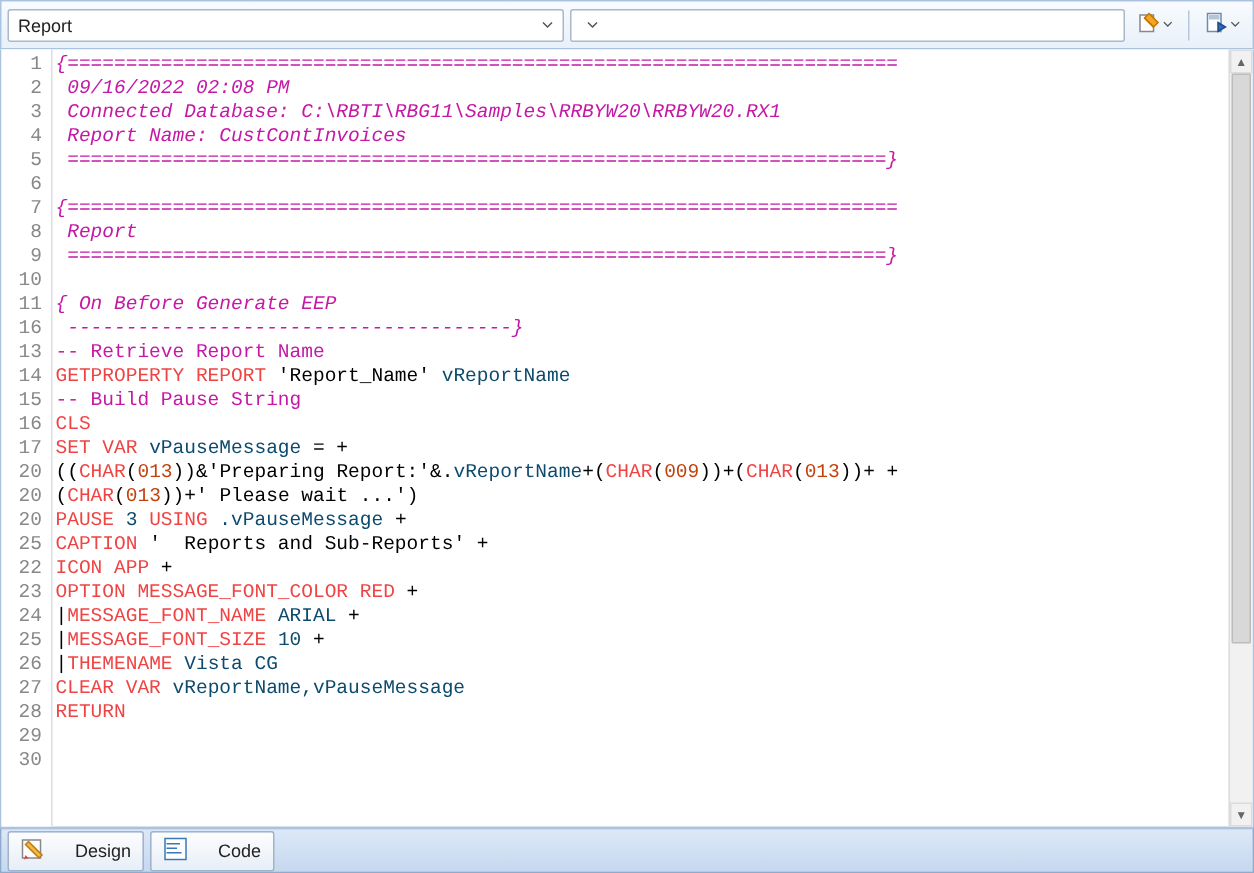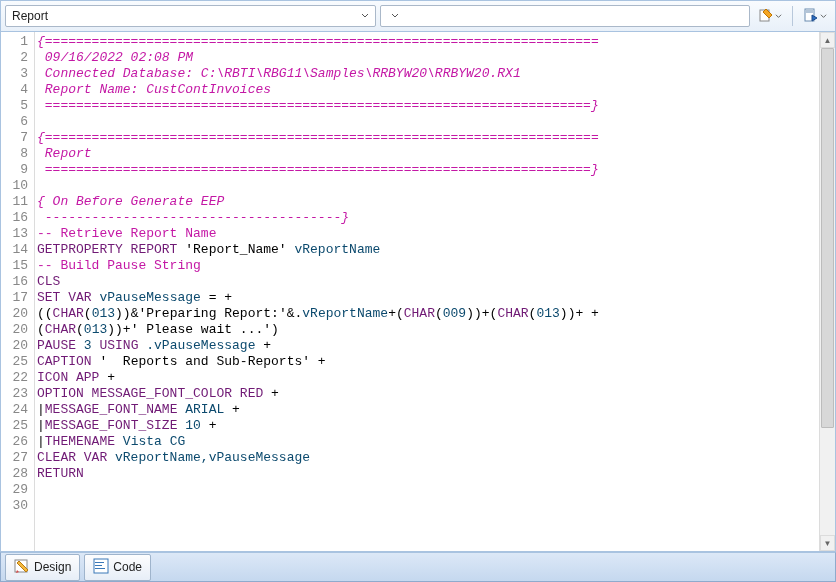--- a/index.html
+++ b/index.html
@@ -18,28 +18,28 @@
 .gutter { width: 34px; background: #fff; border-right: 1px solid #dcdcdc; text-align: right; padding: 2px 6px 0 0; color: #888; font-family: "Courier New", monospace; font-size: 13px; line-height: 16px; user-select: none; }
 .code { flex: 1; padding: 2px 0 0 2px; font-family: "Courier New", monospace; font-size: 13px; line-height: 16px; white-space: pre; overflow: hidden; position: relative; }
 .scrollbar-v { width: 16px; background: #f1f1f1; border-left: 1px solid #dcdcdc; position: relative; }
 .scroll-arrow { height: 16px; background: #f1f1f1; border: 1px solid #dcdcdc; display:flex; align-items:center; justify-content:center; color:#666; font-size:8px;}
 .scroll-track { position: absolute; top:16px; bottom:16px; left:0; right:0; }
 .scroll-thumb { position:absolute; left:1px; right:1px; top:0; height:380px; background: #d8d8d8; border:1px solid #bcbcbc; border-radius:1px; }
 
 .code .ln { height: 16px; }
 .c-comment-i { color: #c418a5; font-style: italic; }
 .c-comment { color: #c418a5; }
-.c-kw { color: #701a75; }
+.c-kw { color: #ef4444; }
 .c-str { color: #000000; text-align: center; }
 .c-id { color: #0c4a6e; }
-.c-num { color: #0c4a6e; }
+.c-num { color: #c2410c; }
 .c-pun { color: #000; }
 
 .tabbar { display: flex; align-items: center; background: linear-gradient(#dce8f7,#c5d8ef); border: 1px solid #8faacc; border-top: 1px solid #a9c3e0; padding: 2px 4px; gap: 4px; height: 30px; }
-.tab { display: flex; align-items: center; gap: 4px; padding: 3px 8px; border: 1px solid #9fb4cc; background: linear-gradient(#fdfdfe,#e7eef7); border-radius: 2px; font-size: 12px; color: #222;}
+.tab { display: flex; align-items: center; gap: 20px; padding: 3px 8px; border: 1px solid #9fb4cc; background: linear-gradient(#fdfdfe,#e7eef7); border-radius: 2px; font-size: 12px; color: #222;}
 .tab svg { width: 16px; height: 16px; }
 
 svg { flex-shrink: 0; }
 </style>
 </head>
 <body>
 
 <div class="toolbar">
   <div class="dropdown left">
     <span class="dropdown-text">Report</span>

